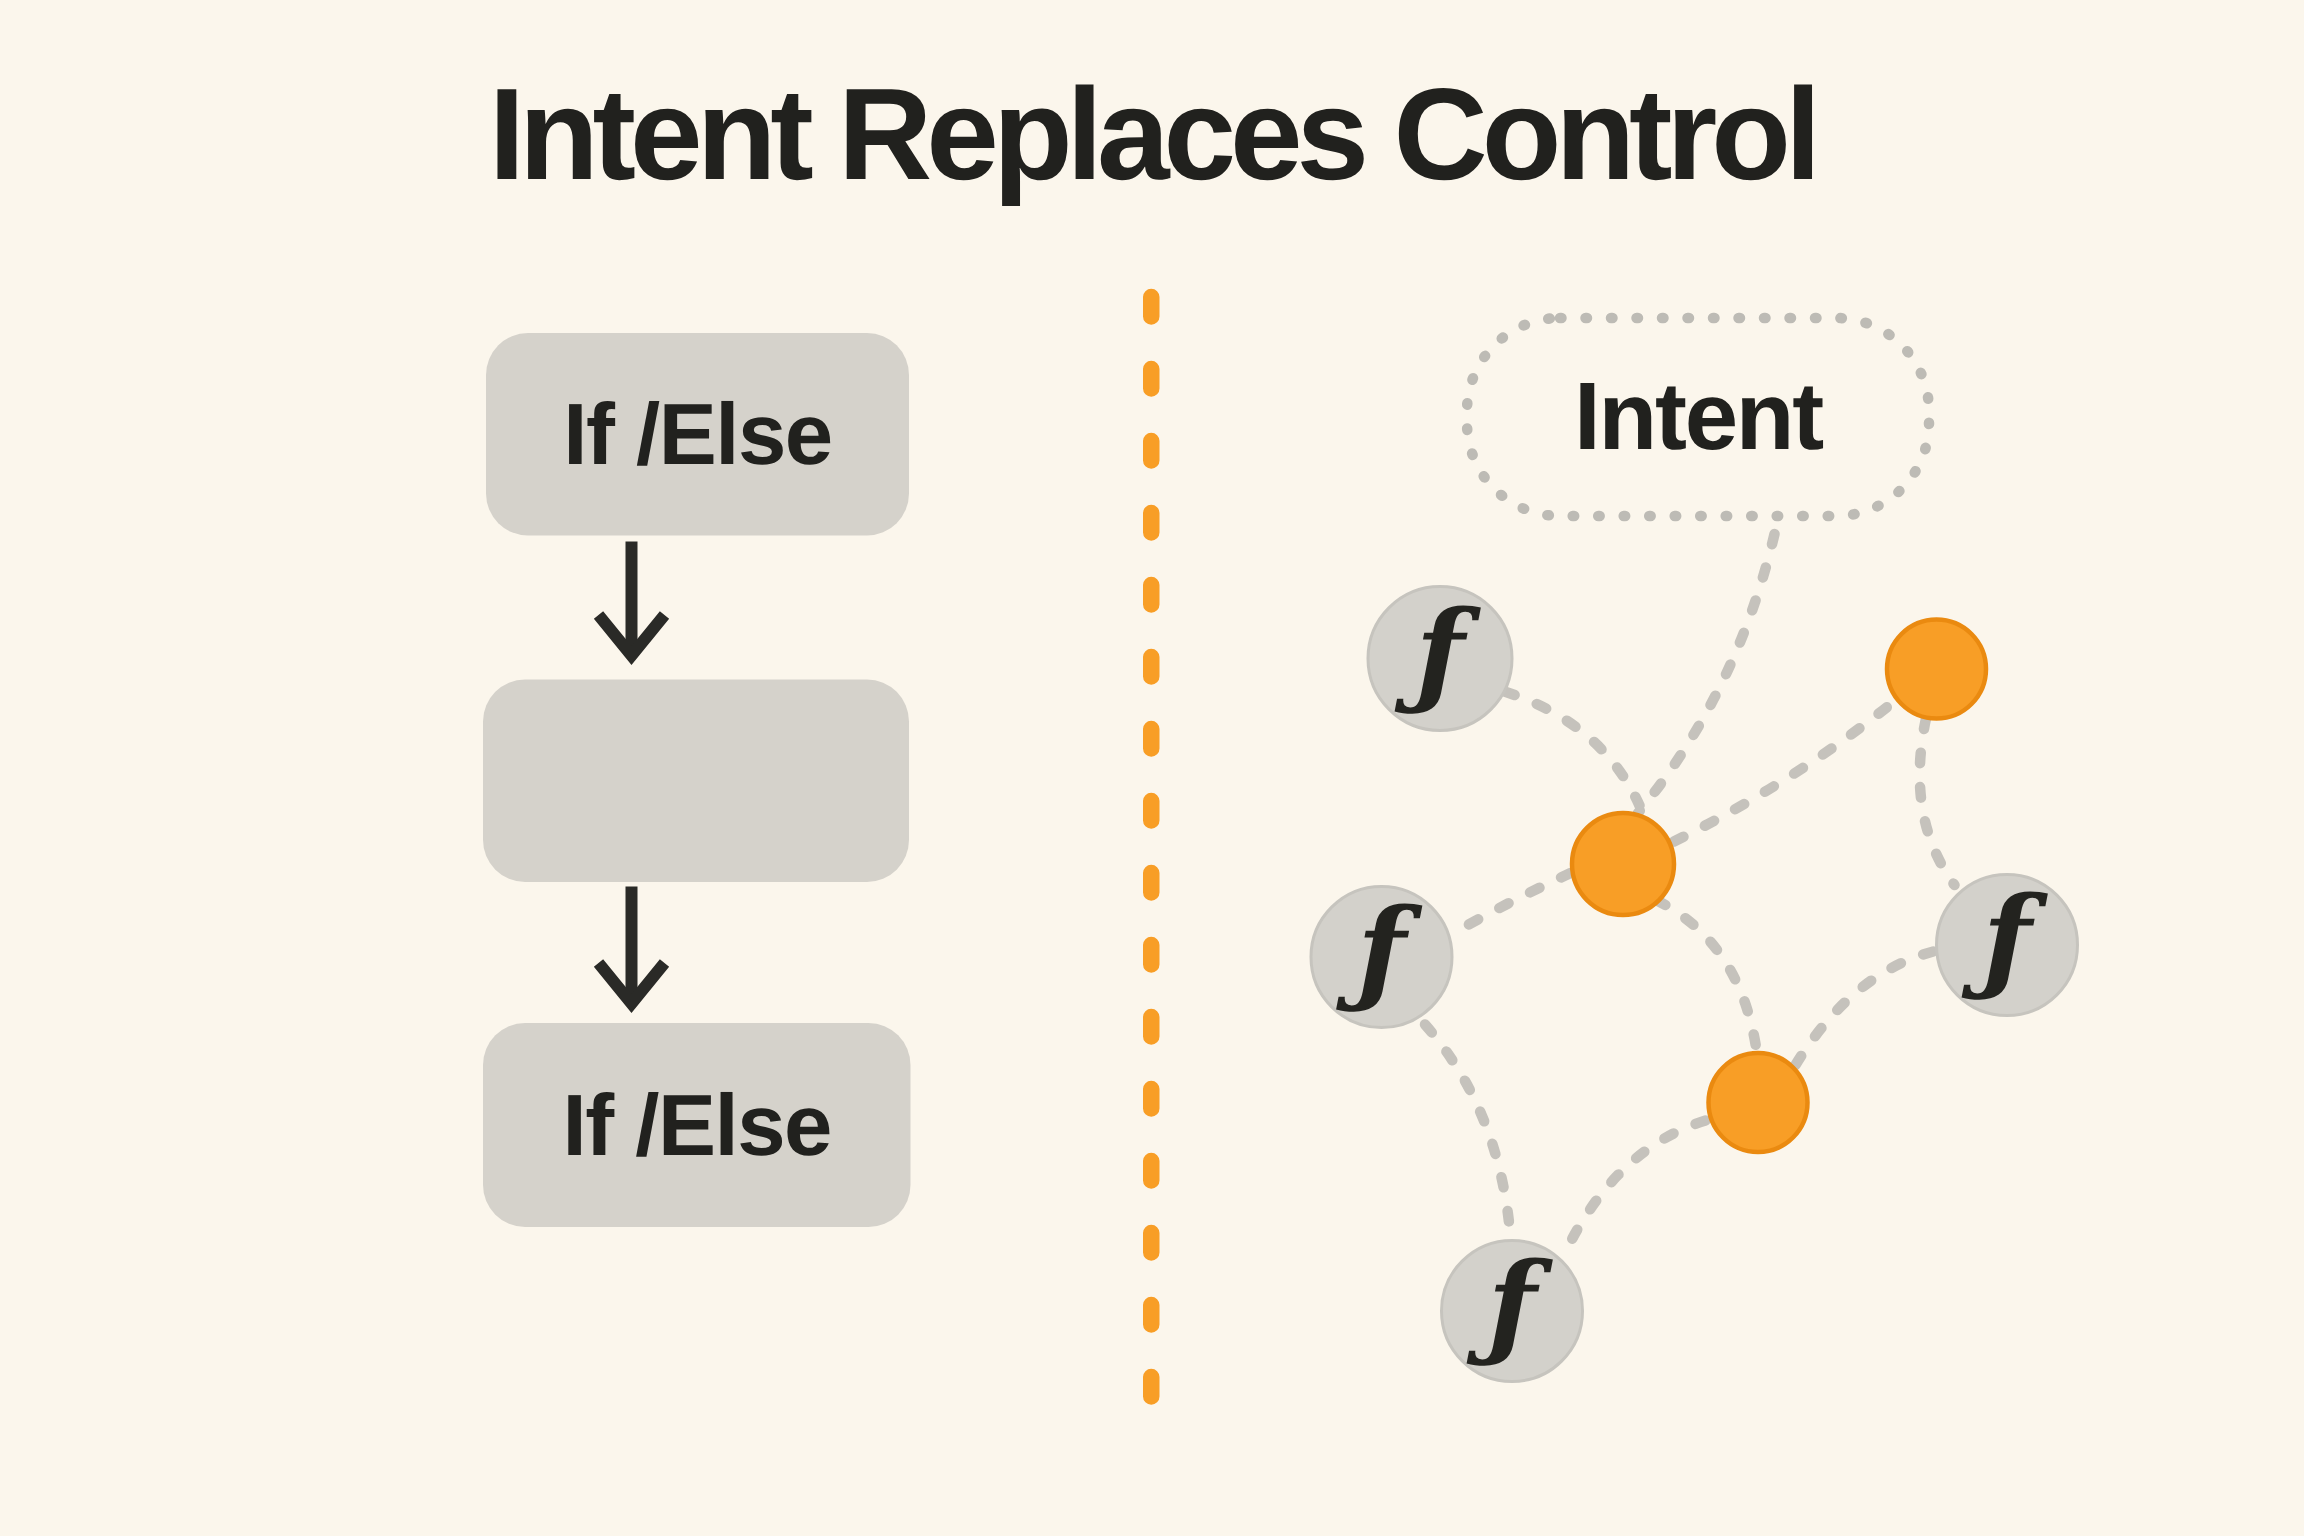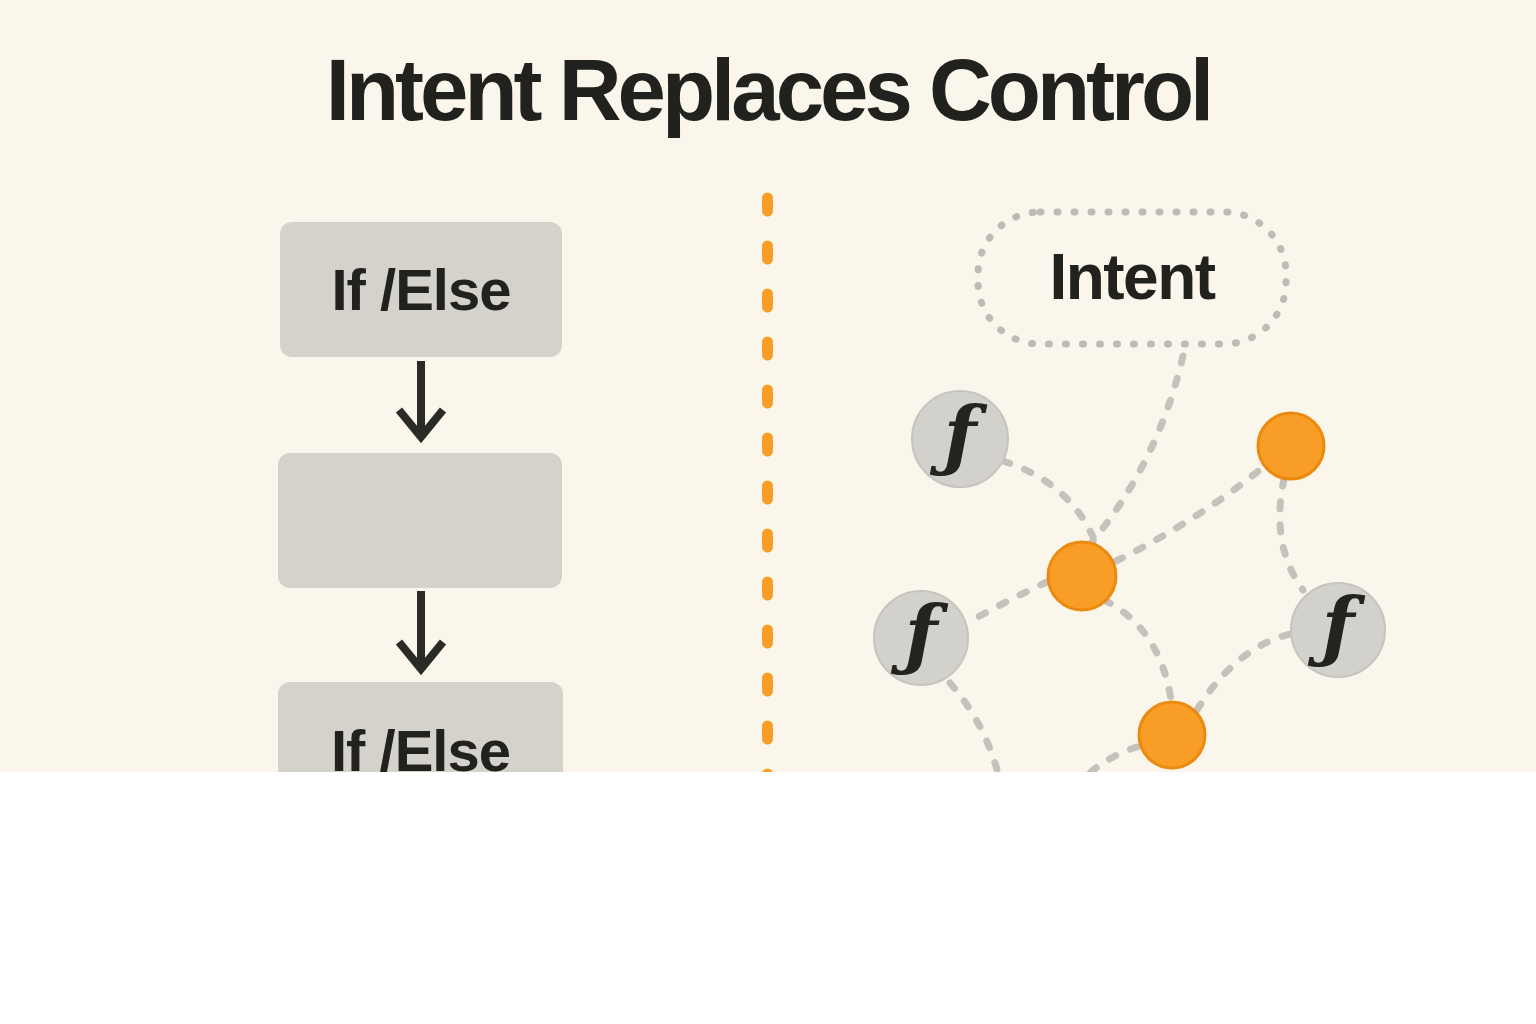--- a/index.html
+++ b/index.html
@@ -1,41 +1,42 @@
 <!DOCTYPE html>
 <html style="--background: #FBF6EC; --ink: #21211E; --box-gray: #D5D2CB; --node-gray: #D3D1CB; --node-gray-edge: #C6C4BE; --edge-dot: #C5C2BC; --bubble-dot: #BDBBB5; --orange: #F89E26; --orange-edge: #EA8A10;"><head>
 <meta charset="utf-8">
 <style>
   html,body{margin:0;padding:0;}
   .canvas{
     position:relative;
-    width:1536px;height:772px;
+    width:1536px;height:1024px;
     background:var(--background,#FBF6EC);
     font-family:"Liberation Sans",sans-serif;
     overflow:hidden;
   }
   .title{
     position:absolute;
     left:0;right:0;top:46px;
     text-align:center;
     font-size:87px;
     line-height:1.0;
     font-weight:bold;
     letter-spacing:-4px;
     color:var(--ink,#21211E);
   }
   .flow-box{
     position:absolute;
     background:var(--box-gray,#D5D2CB);
-    border-radius:12px;
+    border-radius:28px;
     display:flex;align-items:center;justify-content:center;
     font-weight:bold;
     font-size:58px;
     letter-spacing:-1px;
     color:var(--ink,#21211E);
+    margin-left:44px;
   }
   .box1{left:280px;top:222px;width:282px;height:135px;}
   .box2{left:278px;top:453px;width:284px;height:135px;}
   .box3{left:278px;top:682px;width:285px;height:136px;}
   .stage{position:absolute;left:0;top:0;}
   .arrow{stroke:#2A2A27;stroke-width:8;fill:none;stroke-linejoin:miter;stroke-linecap:butt;}
   .divider{
     stroke:var(--orange,#F89E26);
     stroke-width:11;
     stroke-dasharray:13 35;

